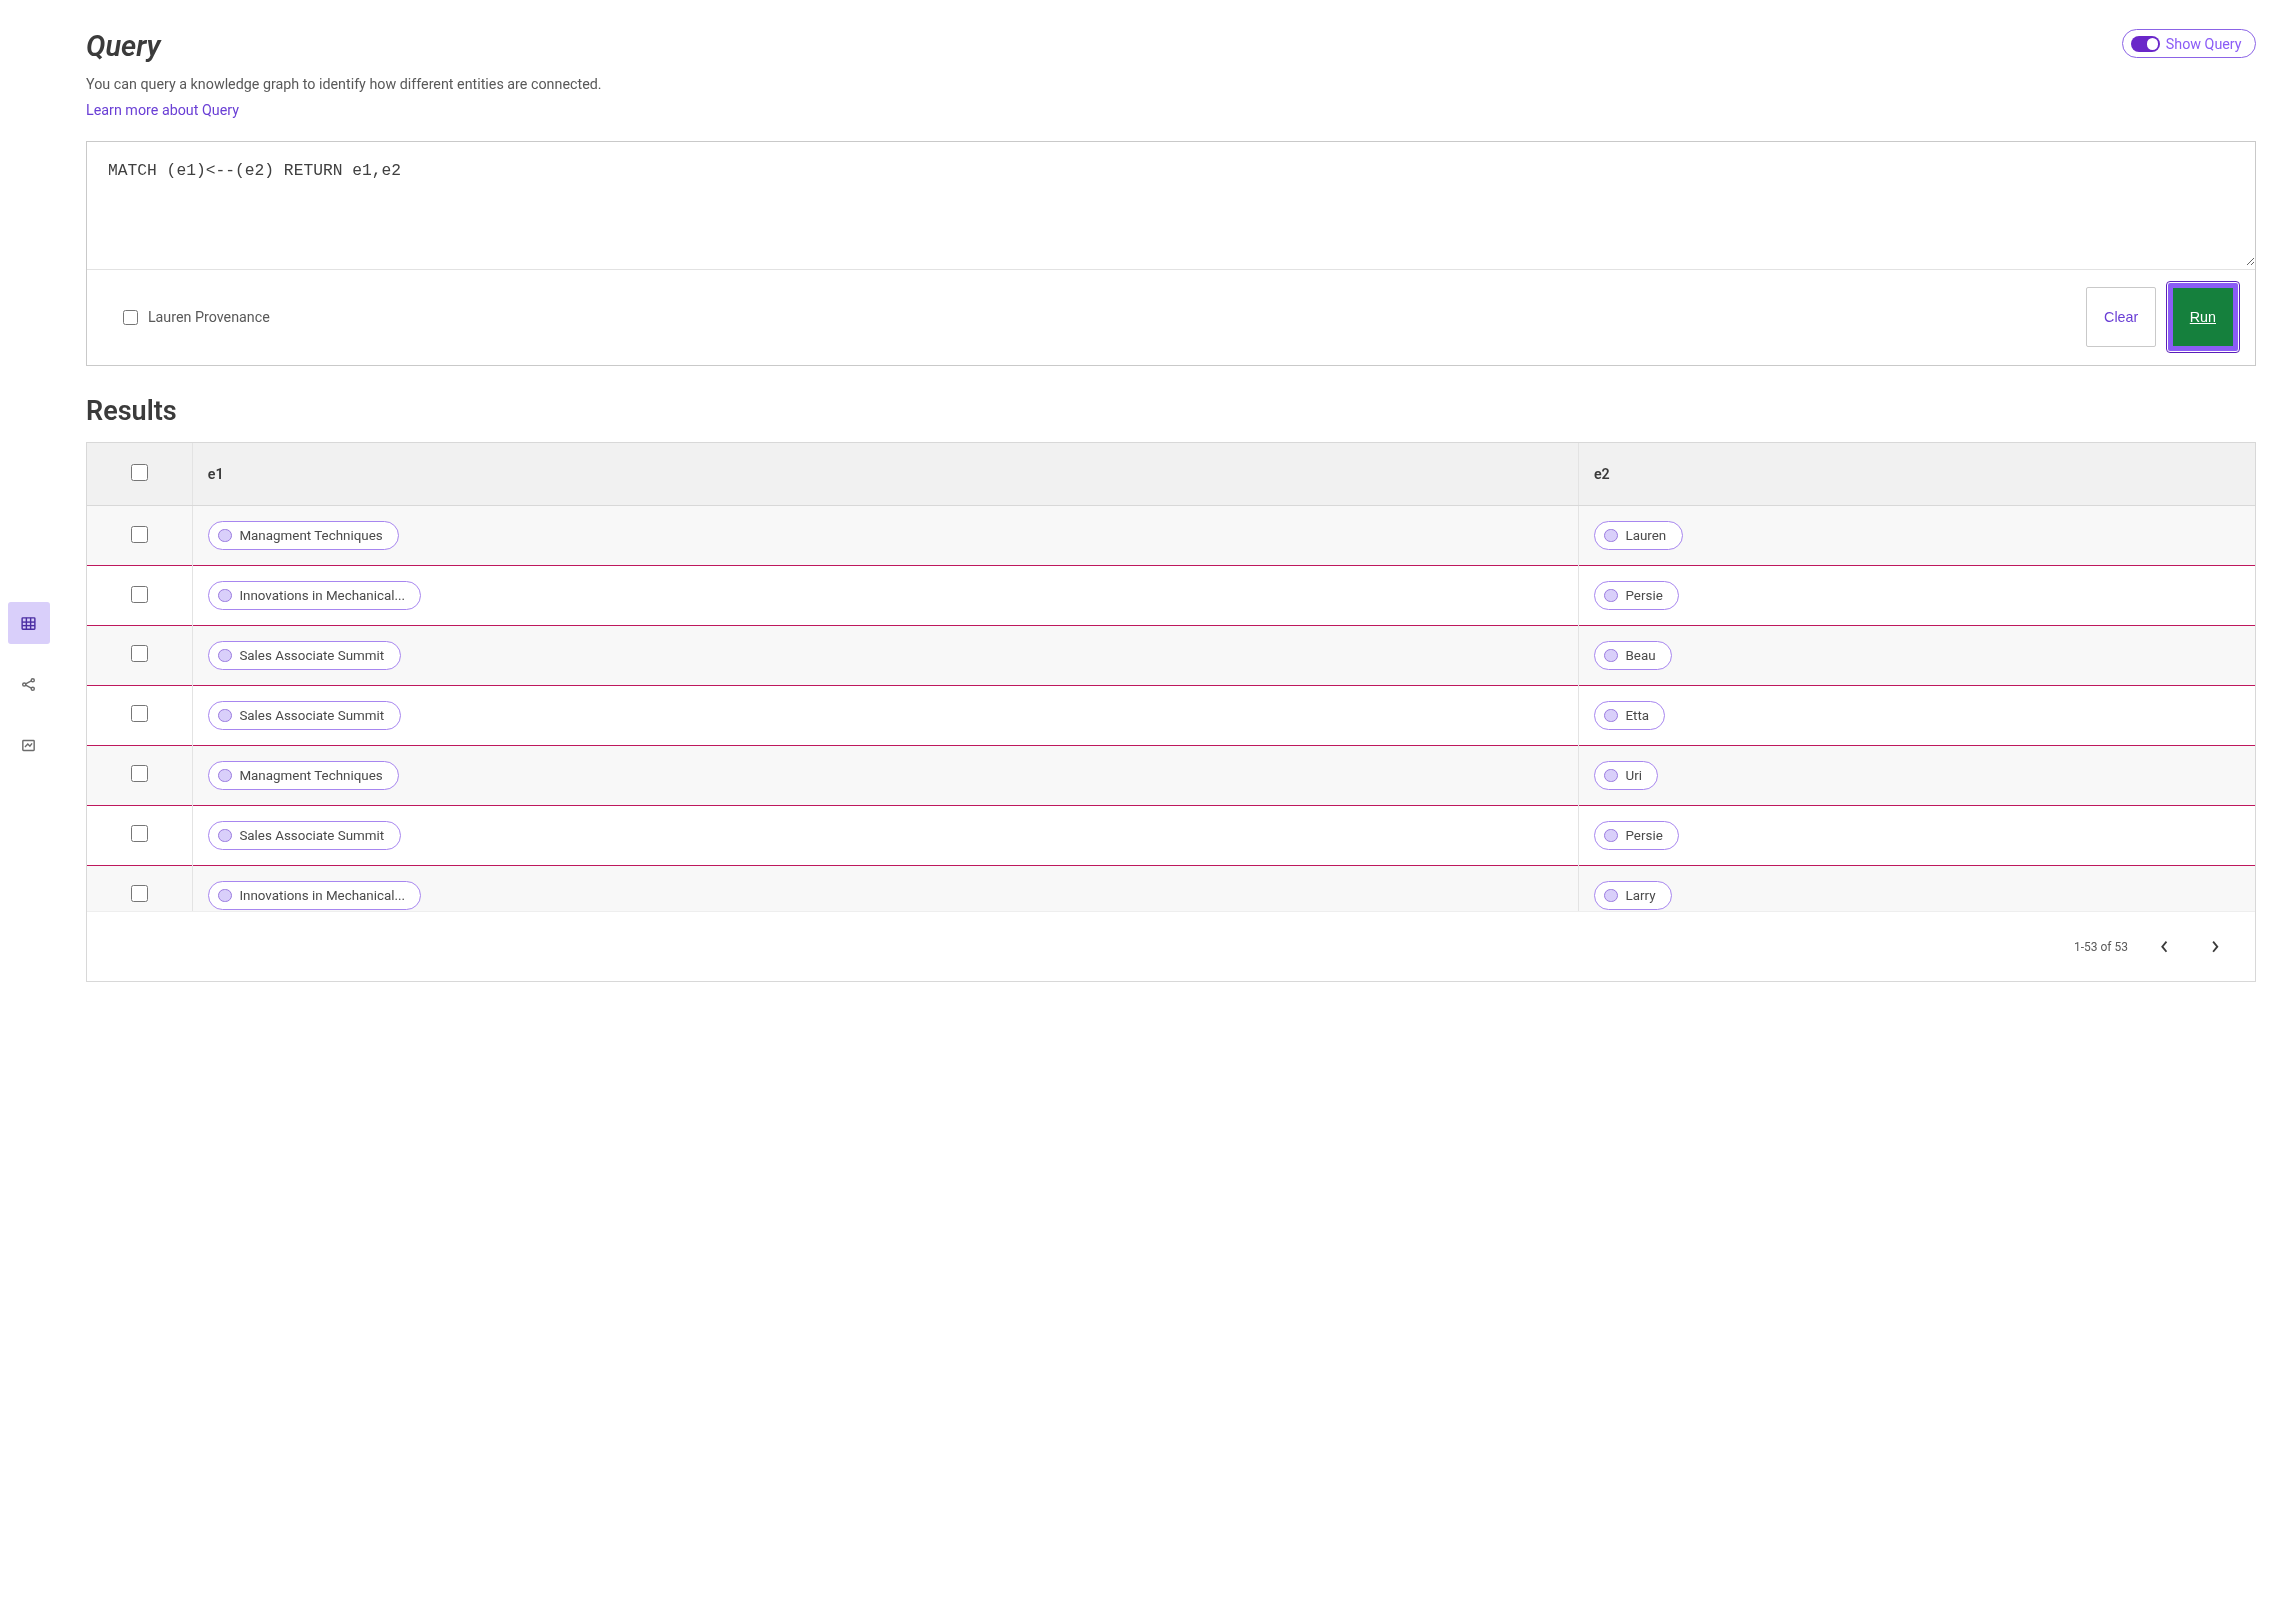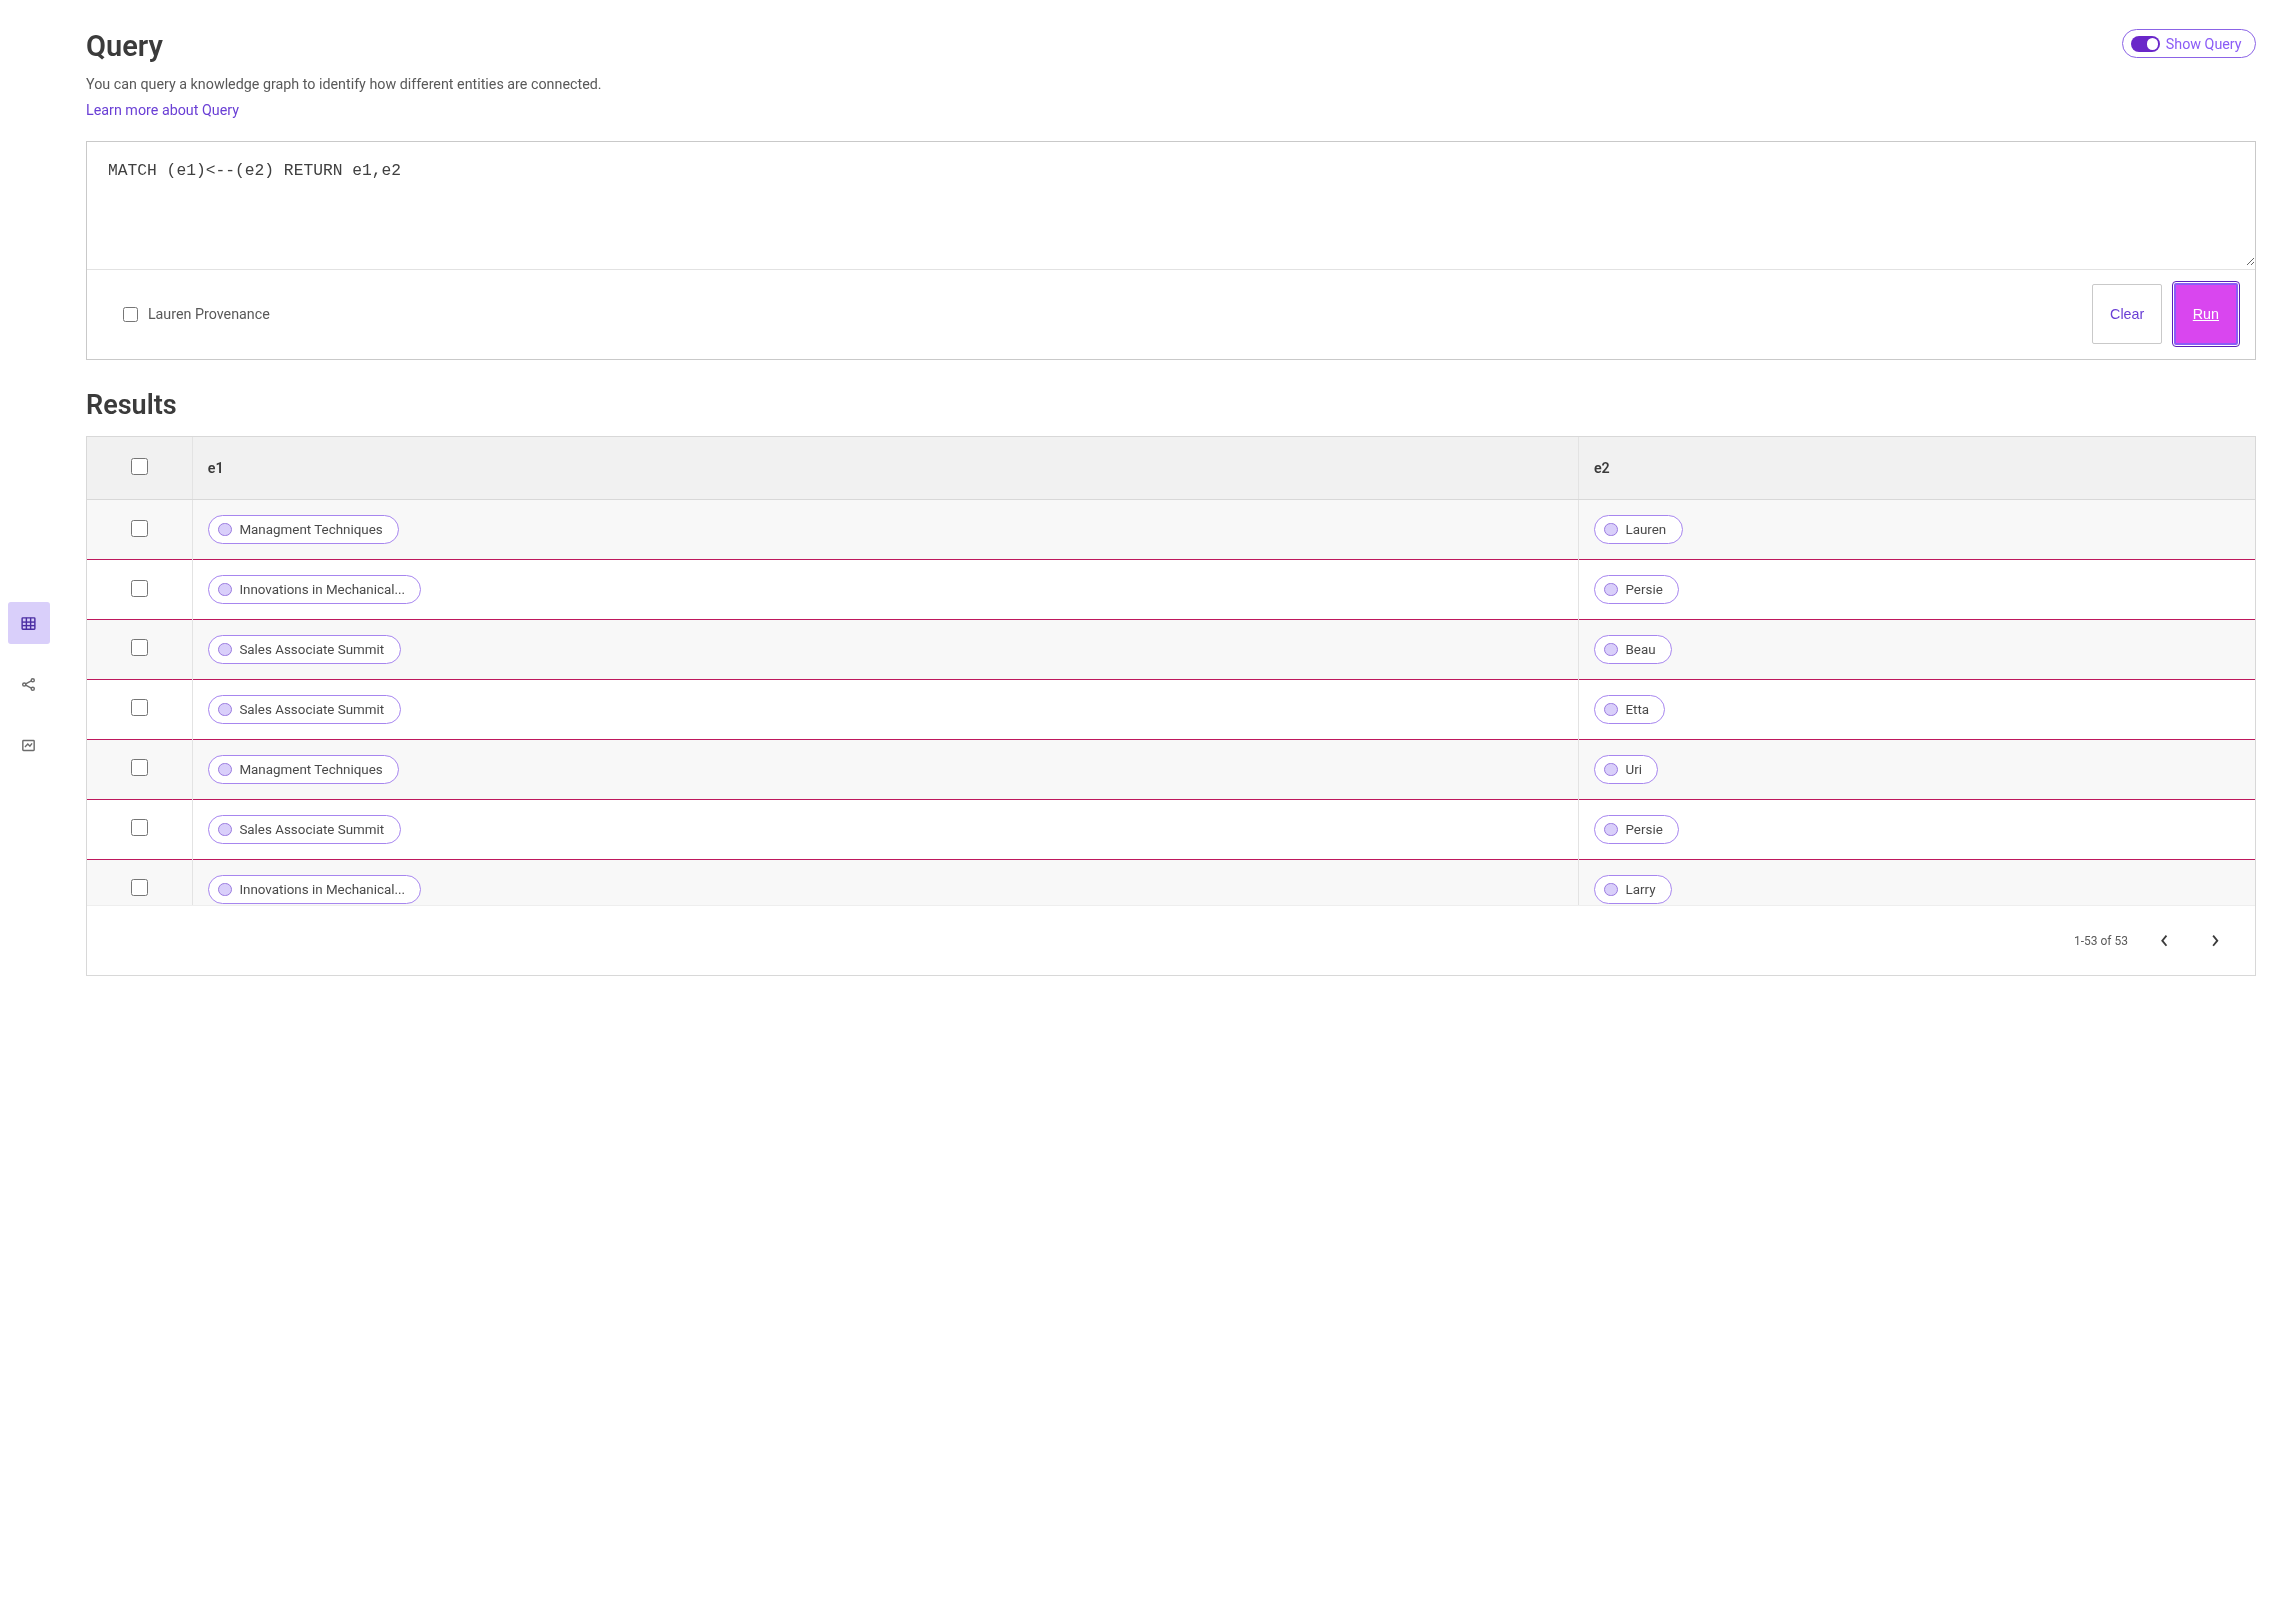--- a/index.html
+++ b/index.html
@@ -40,20 +40,21 @@
   .main {
     flex: 1;
     padding: 29px 38px 29px 29px;
   }
 
   h1.section-title {
     font-size: 29px;
     font-weight: 600;
     color: #3b3b3b;
     margin-bottom: 13.4px;
+    font-style: italic;
   }
   h2.section-title {
     font-size: 27px;
     font-weight: 600;
     color: #3b3b3b;
     margin: 29px 0 15.3px 0;
   }
 
   .header-row {
     display: flex;
@@ -142,22 +143,22 @@
     padding: 21px 17px;
     border-radius: 2px;
     cursor: pointer;
   }
   .btn-clear {
     background: #fff;
     border: 1px solid #c9c9c9;
     color: #6a3fd5;
   }
   .btn-run {
-    background: #d946ef;
-    border: 2px solid #8b5cf6;
+    background: #15803d;
+    border: 5px solid #8b5cf6;
     color: #fff;
     outline: 1.9px solid #5a1fba;
     outline-offset: 1.9px;
     text-decoration: underline;
   }
 
   .results-panel {
     border: 1px solid #d8d8d8;
   }
   table.results {

